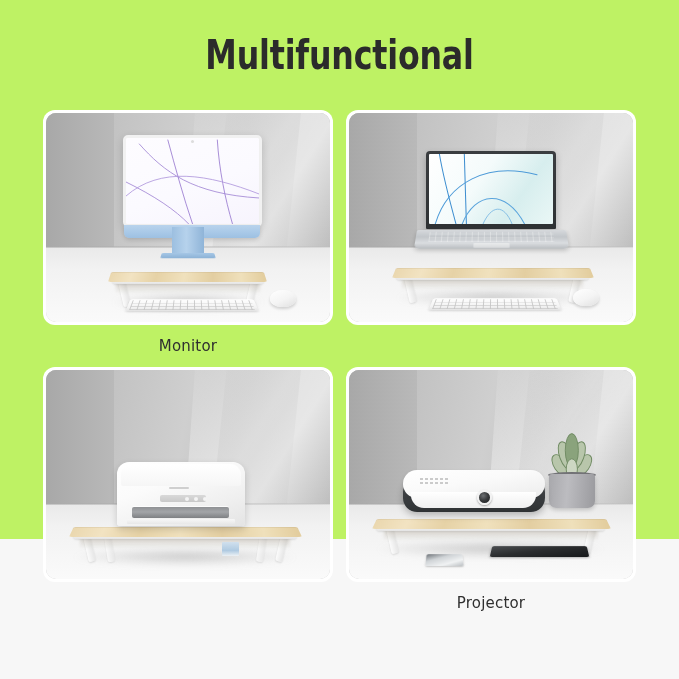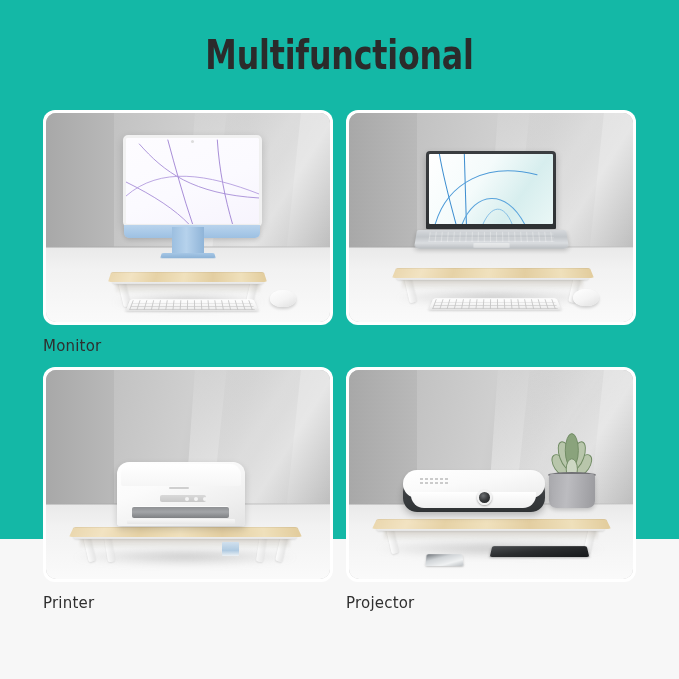--- a/index.html
+++ b/index.html
@@ -13,21 +13,21 @@
   body {
     background: #f7f7f7;
     font-family: "Liberation Sans", sans-serif;
     -webkit-font-smoothing: antialiased;
   }
 
   .page {
     position: relative;
     width: 679px;
     height: 539px;
-    background: #14b8a6;
+    background: #bef264;
   }
 
   
   .title-wrap {
     position: absolute;
     top: 30px;
     left: 0;
     width: 679px;
     text-align: center;
   }
@@ -501,21 +501,21 @@
     height: 15px;
     border-radius: 2px;
     background: linear-gradient(170deg, #4a4d50 0%, #2b2d2f 45%, #16181a 100%);
     box-shadow: 0 1px 3px rgba(0,0,0,0.30);
     transform: perspective(200px) rotateX(44deg);
   }
 
   
   .caption {
     margin-top: 12px;
-    text-align: left;
+    text-align: center;
     font-family: "DejaVu Sans", "Liberation Sans", sans-serif;
     font-size: 15px;
     font-weight: 400;
     color: #2f2f2f;
     letter-spacing: 0.2px;
   }
 </style>
 </head>
 <body>
 
@@ -646,21 +646,20 @@
             <div class="pr-btn" style="left:53%"></div>
             <div class="pr-btn" style="left:60%"></div>
             <div class="pr-btn" style="left:67%"></div>
             <div class="pr-slot"></div>
             <div class="pr-tray"></div>
           </div>
 
           <div class="pr-blue"></div>
         </div>
       </div>
-      <div class="caption">Printer</div>
     </div>
 
     <div class="cell">
       <div class="panel p4">
         <div class="scene">
           <div class="wall"></div>
           <div class="wall-corner"></div>
           <div class="wall-shadow-band"></div>
           <div class="wall-light"></div>
           <div class="floor"></div>

